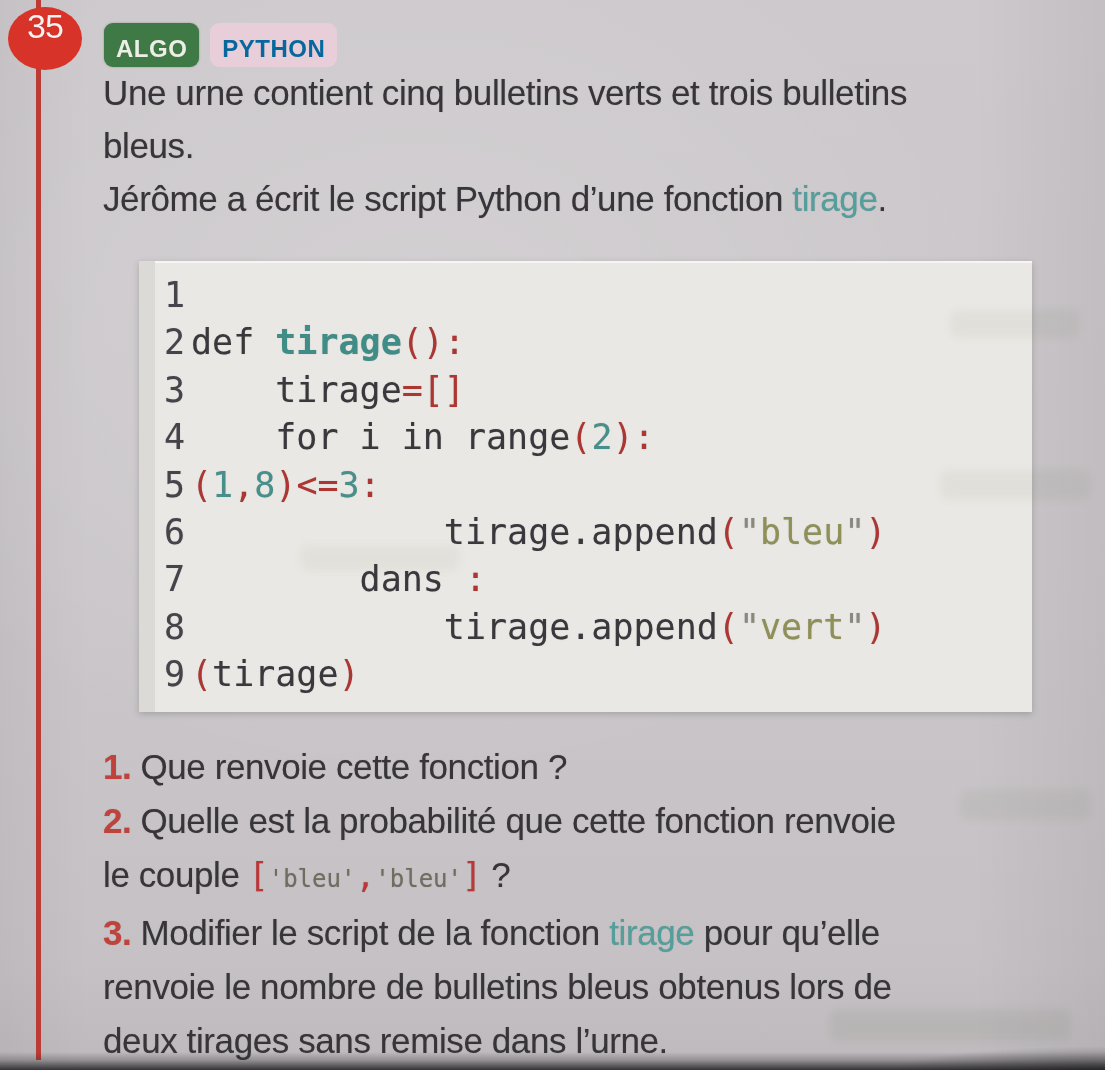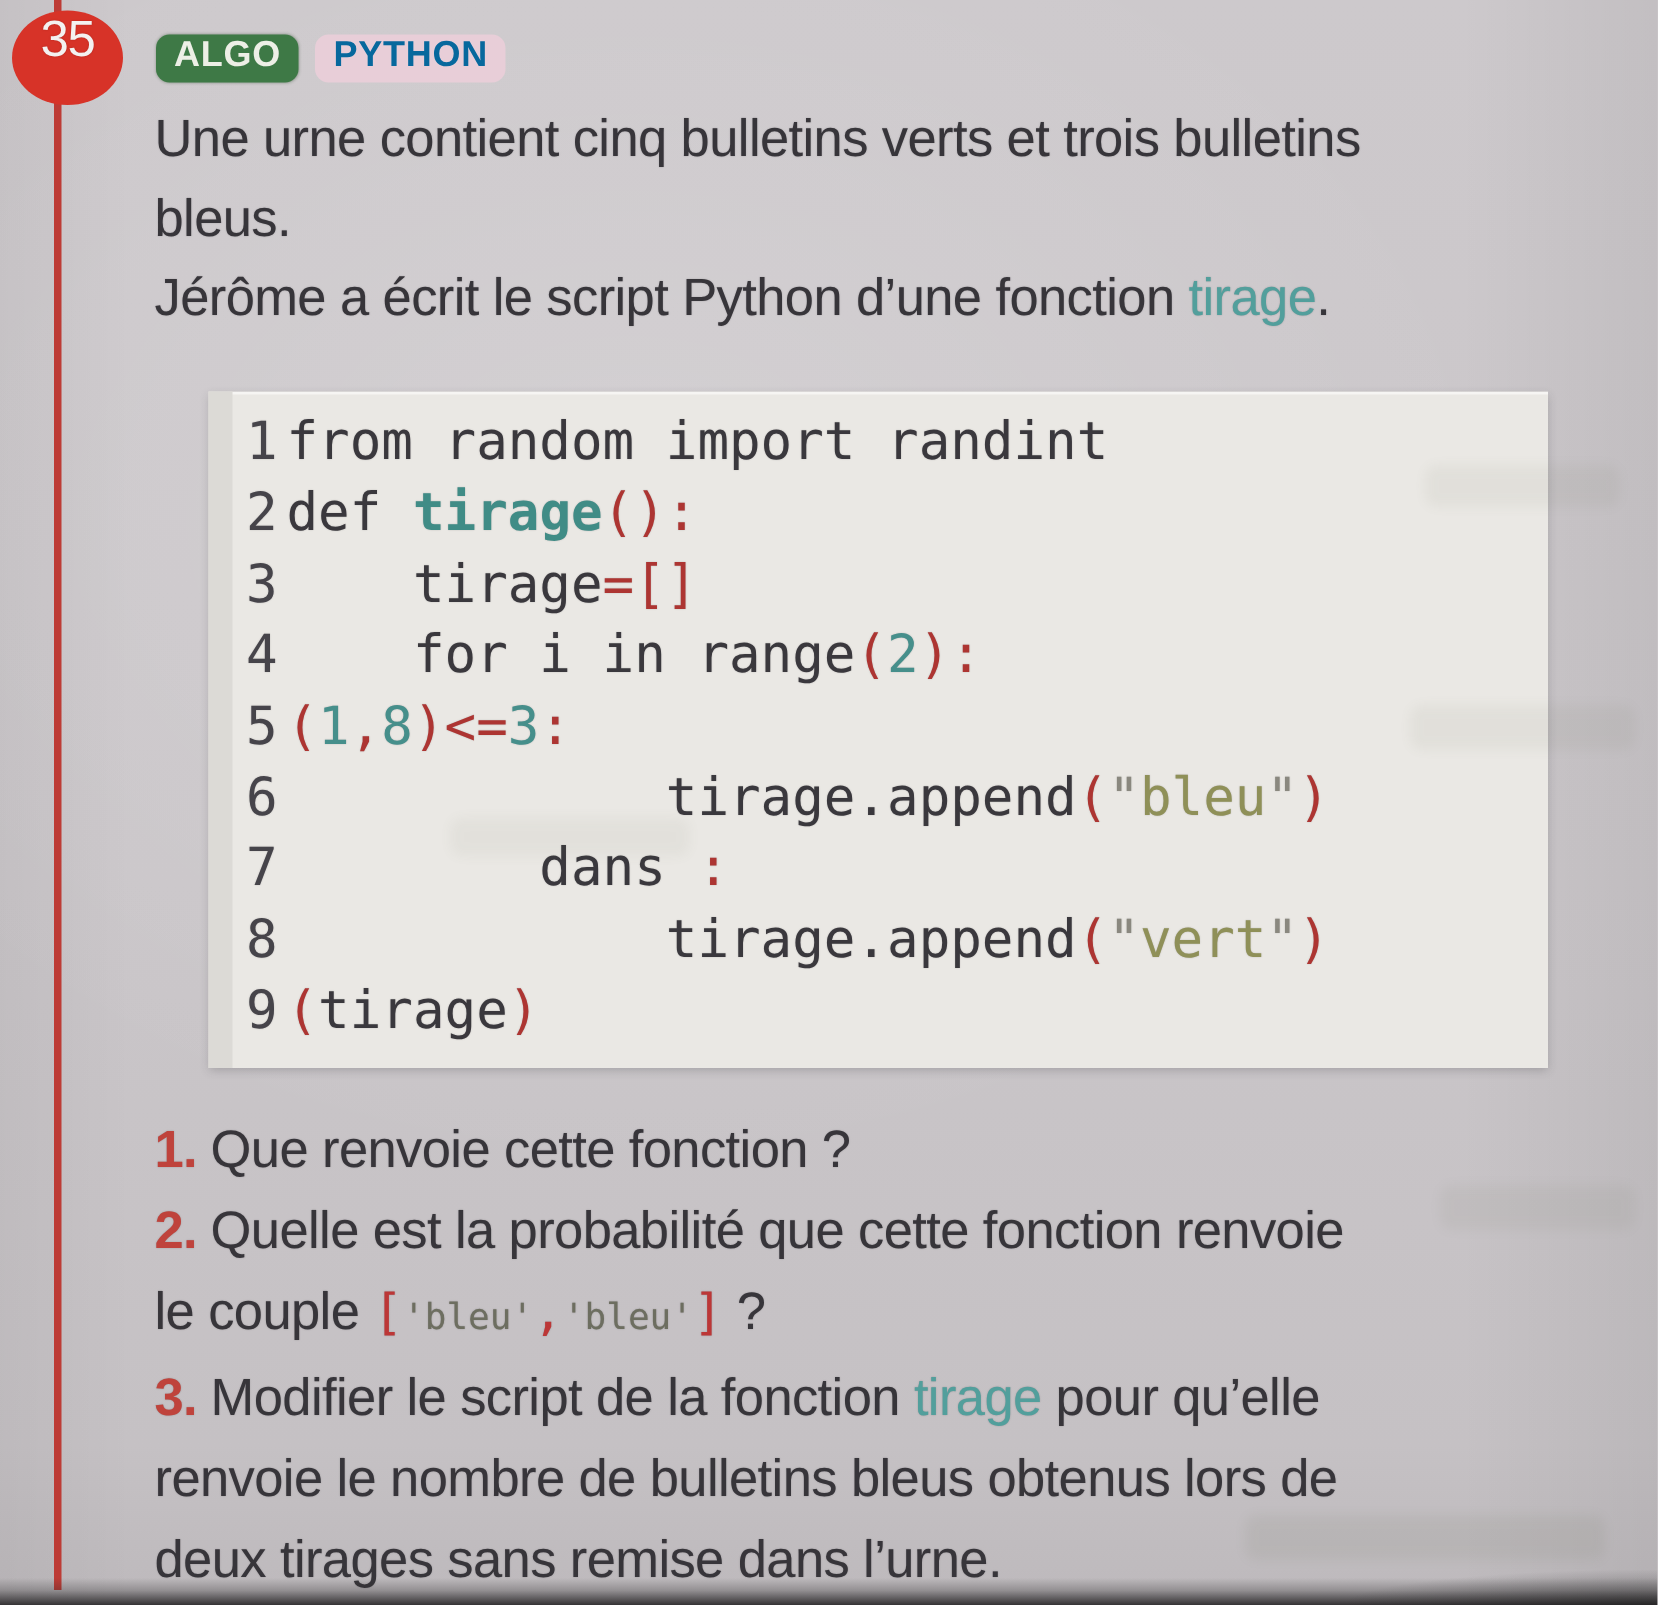--- a/index.html
+++ b/index.html
@@ -19,21 +19,21 @@
   
   .red-rule{position:absolute;left:36px;top:0;bottom:10px;width:5px;background:#c23a33;}
   .num-circle{
     position:absolute;left:8px;top:7px;width:74px;height:63px;border-radius:50%;
     background:#de3126;color:#f4f1f0;display:flex;justify-content:center;
     font-size:34px;font-weight:normal;letter-spacing:-1px;
     text-shadow:0 0 1px rgba(120,20,10,0.5);
   }
   
   .badges{position:absolute;left:104px;top:23px;display:flex;gap:11px;}
-  .badge{font-weight:bold;font-size:24px;line-height:24px;padding:2px 12px 6px;border-radius:9px;letter-spacing:0.5px;}
+  .badge{font-weight:bold;font-size:24px;line-height:24px;padding:14px 12px 6px;border-radius:9px;letter-spacing:0.5px;}
   .badge-algo{background:#3c7a44;color:#edefe6;box-shadow:0 0 2px rgba(40,70,40,0.4);}
   .badge-python{background:#e9ced8;color:#0369a1;}
   
   .intro{position:absolute;left:103px;top:66px;width:1000px;color:#37353a;
     font-size:35px;line-height:53px;letter-spacing:-0.4px;
     text-shadow:0 0 1px rgba(55,53,58,0.35);}
   .intro div{white-space:nowrap;}
   .teal{color:#4fa09d;}
   
   .code-panel{
@@ -97,21 +97,21 @@
   </div>
 
   <div class="intro">
     <div><span>Une urne contient cinq bulletins verts et trois bulletins</span></div>
     <div><span>bleus.</span></div>
     <div><span>Jérôme a écrit le script Python d’une fonction </span><span class="teal">tirage</span><span>.</span></div>
   </div>
 
   <div class="code-panel">
     <div class="code-line">
-      <span class="ln">1</span><span class="tok-plain">from random import randint</span>
+      <span class="ln">1</span>
     </div>
     <div class="code-line">
       <span class="ln">2</span><span class="tok-plain">def </span><span class="tok-func">tirage</span><span class="tok-punct">():</span>
     </div>
     <div class="code-line">
       <span class="ln">3</span><span class="tok-plain">    tirage</span><span class="tok-punct">=[]</span>
     </div>
     <div class="code-line">
       <span class="ln">4</span><span class="tok-plain">    for i in range</span><span class="tok-punct">(</span><span class="tok-num">2</span><span class="tok-punct">):</span>
     </div>

